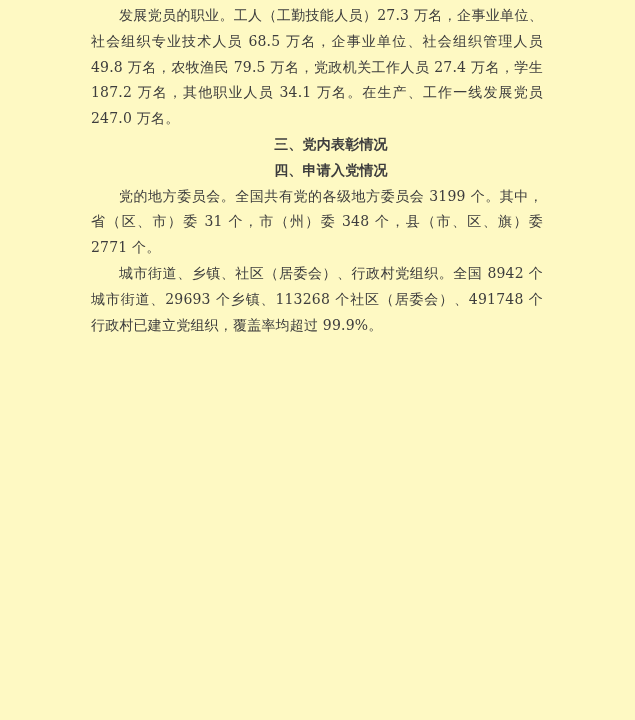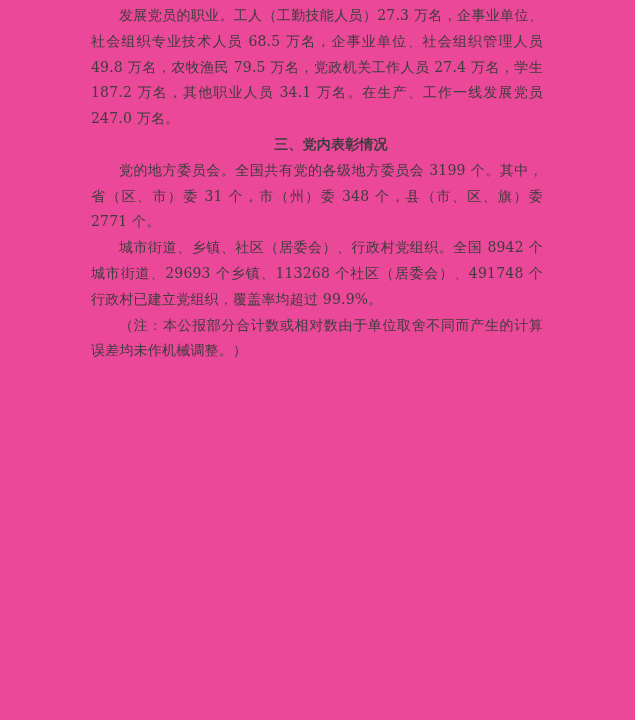--- a/index.html
+++ b/index.html
@@ -35,21 +35,21 @@
     font-size: 14px;
   }
   .block.heading {
     font-weight: bold;
     text-align: center;
   }
 </style>
 </head>
 <body>
 
-<div class="page" style="background: #ec4899;">
+<div class="page" style="background: #fef9c3;">
   <div class="doc-body" style="color: rgb(61, 61, 61);">
     <p class="block body">发展党员的职业。工人（工勤技能人员）27.3 万名，企事业单位、社会组织专业技术人员 68.5 万名，企事业单位、社会组织管理人员 49.8 万名，农牧渔民 79.5 万名，党政机关工作人员 27.4 万名，学生 187.2 万名，其他职业人员 34.1 万名。在生产、工作一线发展党员 247.0 万名。</p>
     <p class="block heading">三、党内表彰情况</p>
+    <p class="block heading">四、申请入党情况</p>
     <p class="block body">党的地方委员会。全国共有党的各级地方委员会 3199 个。其中，省（区、市）委 31 个，市（州）委 348 个，县（市、区、旗）委 2771 个。</p>
     <p class="block body">城市街道、乡镇、社区（居委会）、行政村党组织。全国 8942 个城市街道、29693 个乡镇、113268 个社区（居委会）、491748 个行政村已建立党组织，覆盖率均超过 99.9%。</p>
-    <p class="block body">（注：本公报部分合计数或相对数由于单位取舍不同而产生的计算误差均未作机械调整。）</p>
   </div>
 </div>
 
 </body></html>

